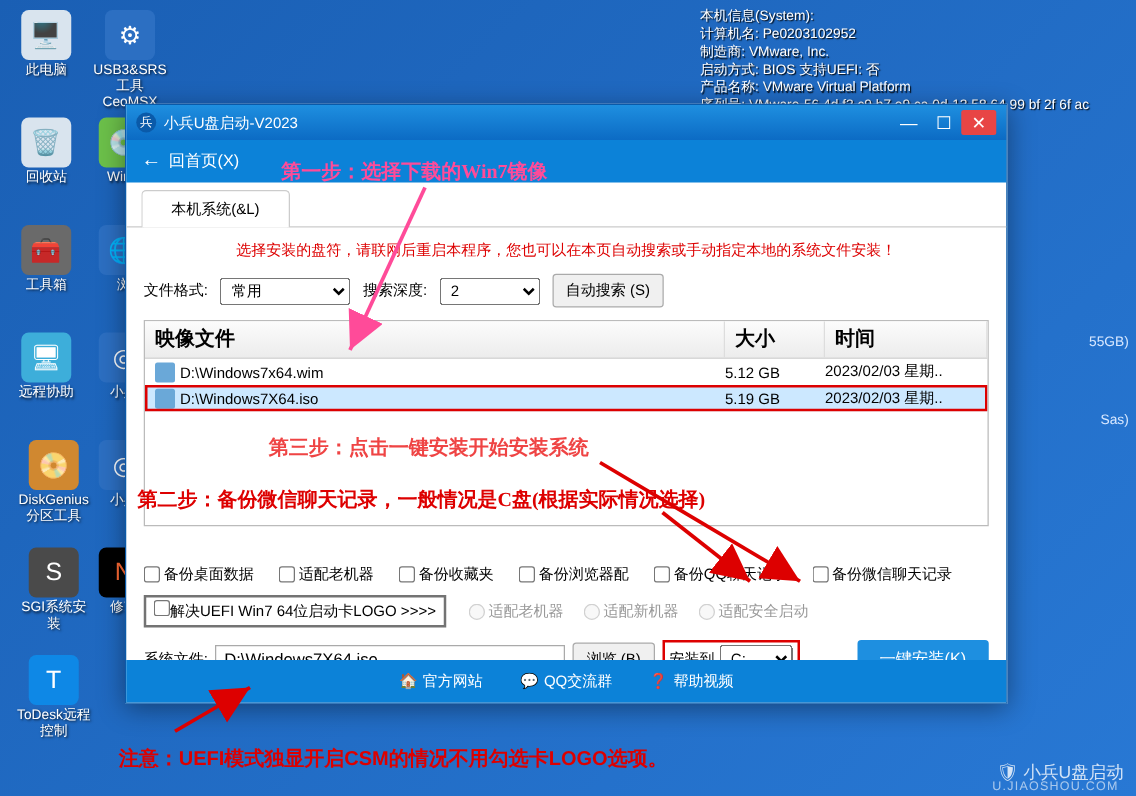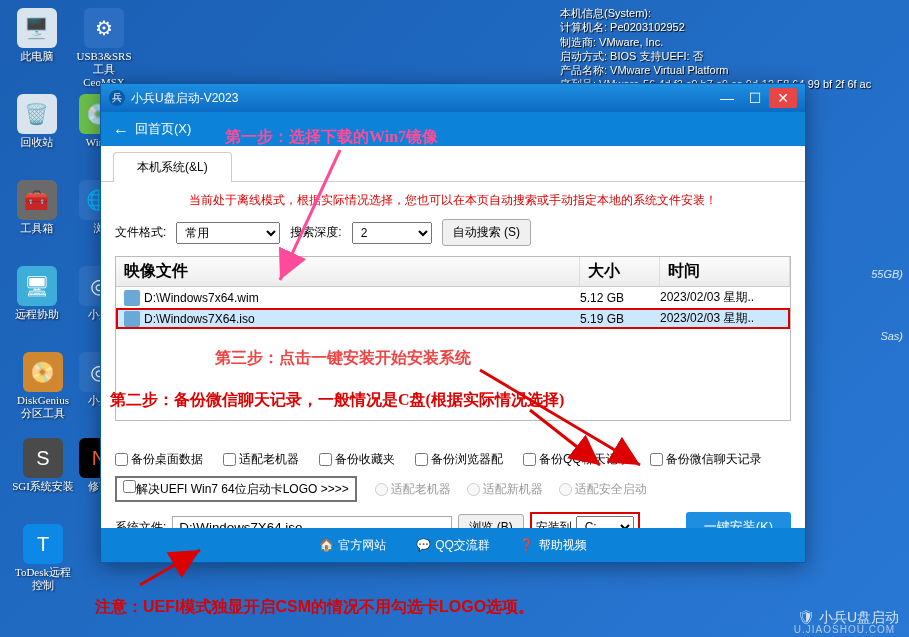--- a/index.html
+++ b/index.html
@@ -1,21 +1,21 @@
 <!DOCTYPE html>
 <html><head>
 <meta charset="utf-8">
 <style>
 * { margin: 0; padding: 0; box-sizing: border-box; font-family: "Microsoft YaHei", SimSun, sans-serif; }
 body { width: 909px; height: 637px; background: linear-gradient(135deg, #1a5fb4, #2878d4); position: relative; overflow: hidden; font-size: 12px; }
 
 
 .desktop-icon { position: absolute; width: 50px; text-align: center; color: #fff; font-size: 11px; }
 .desktop-icon .icon-box { width: 40px; height: 40px; margin: 0 auto 2px; border-radius: 6px; display: flex; align-items: center; justify-content: center; font-size: 20px; }
-.desktop-icon .label { text-shadow: 1px 1px 2px rgba(0,0,0,0.8); line-height: 1.2; font-family: Liberation Serif, serif; }
+.desktop-icon .label { text-shadow: 1px 1px 2px rgba(0,0,0,0.8); line-height: 1.2; }
 
 
 .sysinfo { position: absolute; top: 6px; left: 560px; color: #fff; font-size: 11px; line-height: 1.3; text-shadow: 1px 1px 1px #000; font-family: SimSun, monospace; }
 
 
 .watermark { position: absolute; bottom: 10px; right: 10px; color: rgba(255,255,255,0.8); font-size: 14px; }
 .watermark-sub { position: absolute; bottom: 2px; right: 14px; color: rgba(255,255,255,0.6); font-size: 10px; letter-spacing: 1px; }
 
 
 .window { position: absolute; left: 100px; top: 83px; width: 706px; height: 480px; background: #fff; border: 1px solid #0a5aa9; box-shadow: 0 4px 20px rgba(0,0,0,0.4); }
@@ -79,21 +79,21 @@
 .step { position: absolute; font-size: 16px; font-weight: bold; font-family: SimSun; }
 .step1 { color: #ff4b99; left: 225px; top: 127px; }
 .step2 { color: #d00; left: 110px; top: 390px; }
 .step3 { color: #ef4444; left: 215px; top: 348px; }
 .step-note { color: #d00; position: absolute; left: 95px; top: 597px; font-size: 16px; font-weight: bold; }
 
 
 .arrow-svg { position: absolute; pointer-events: none; }
 
 
-.bg-right-item { position: absolute; right: 6px; font-size: 11px; color: #d8e8ff; font-style: italic; }
+.bg-right-item { position: absolute; right: 6px; font-size: 11px; color: #d8e8ff; }
 </style>
 </head>
 <body>
 
 <div class="desktop-icon" style="left:12px;top:8px">
     <div class="icon-box" style="background:#d9e4ee">🖥️</div>
     <div class="label">此电脑</div>
   </div>
 <div class="desktop-icon" style="left:74px;top:8px;width:60px">
     <div class="icon-box" style="background:#2c6fc2">⚙</div>
@@ -171,21 +171,21 @@
   <div class="navbar">
     <span class="arrow">←</span>
     <span>回首页(X)</span>
   </div>
 
   <div class="tab-strip">
     <div class="tab">本机系统(&amp;L)</div>
   </div>
 
   <div class="content">
-    <div class="offline-msg">当前处于离线模式，根据实际情况选择，您也可以在本页自动搜索或手动指定本地的系统文件安装！</div>
+    <div class="offline-msg">选择安装的盘符，请联网后重启本程序，您也可以在本页自动搜索或手动指定本地的系统文件安装！</div>
 
     <div class="filter-row">
       <span>文件格式:</span>
       <select style="width:104px"><option>常用</option></select>
       <span>搜索深度:</span>
       <select style="width:80px"><option>2</option></select>
       <button class="btn-gray">自动搜索 (S)</button>
     </div>
 
     <div class="file-table">

